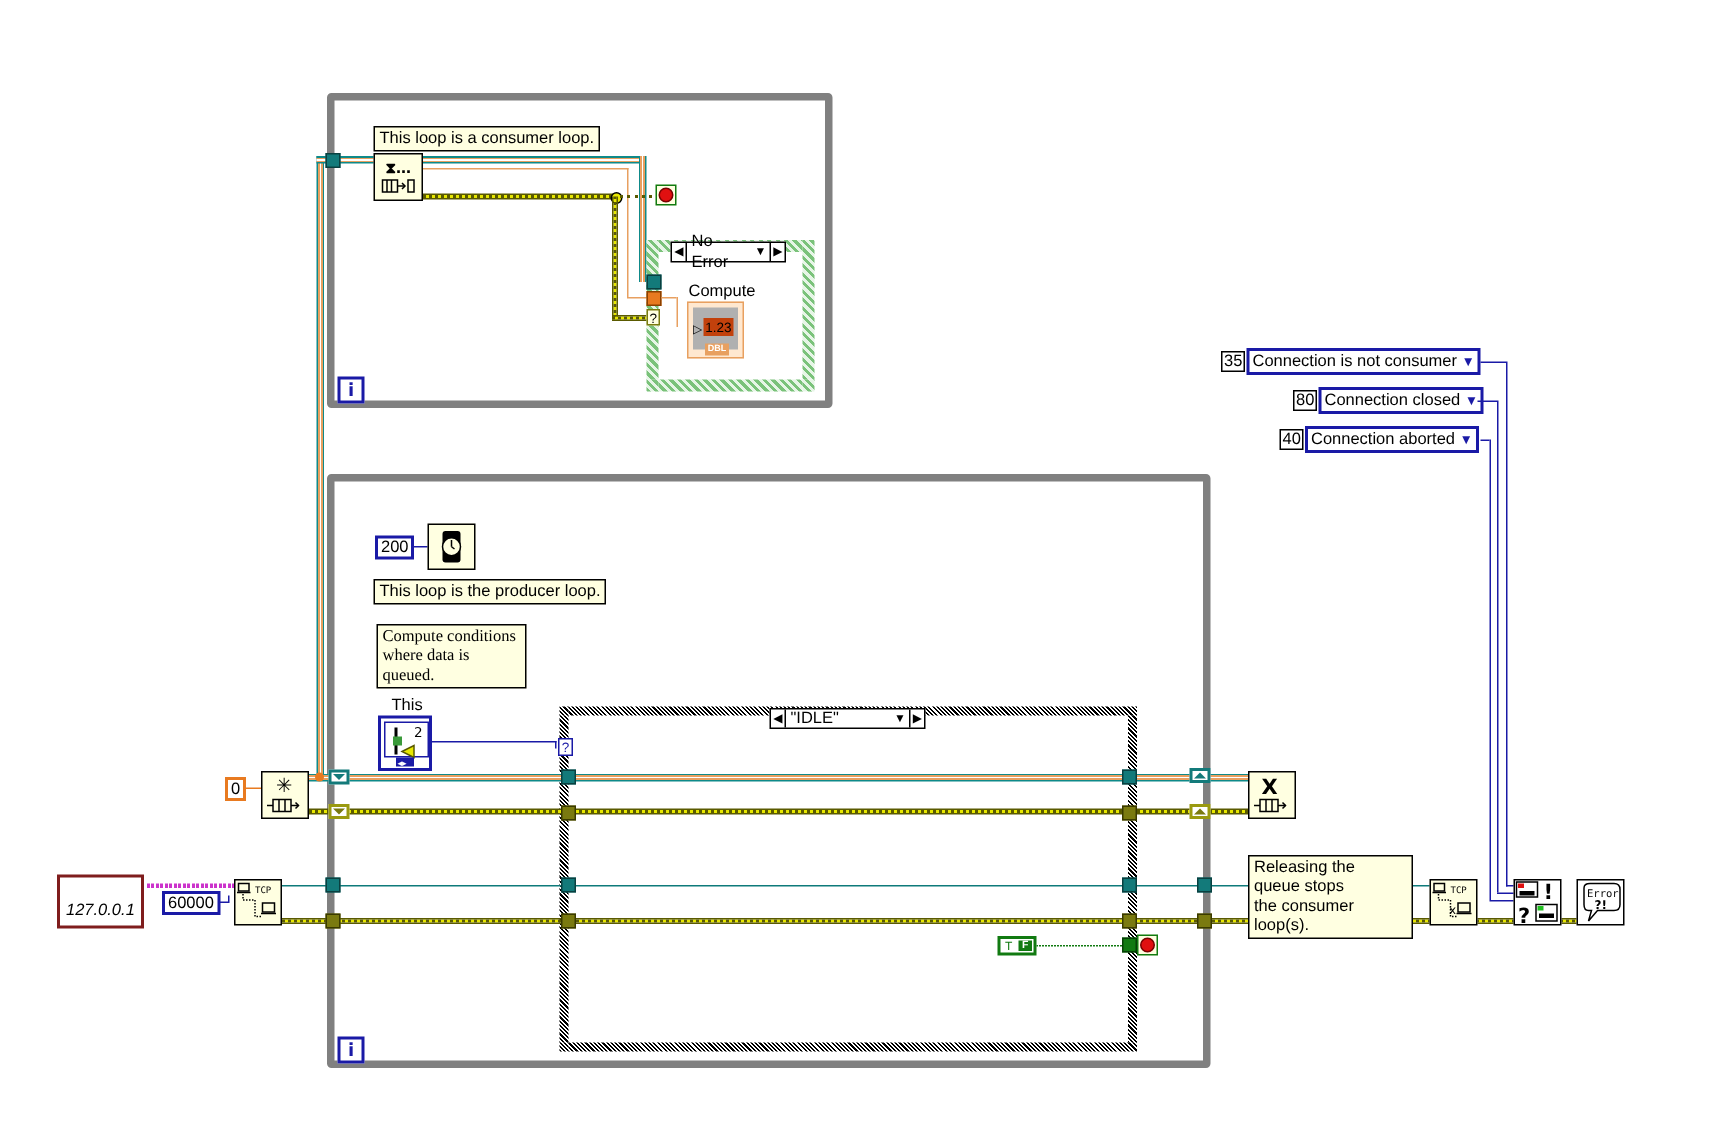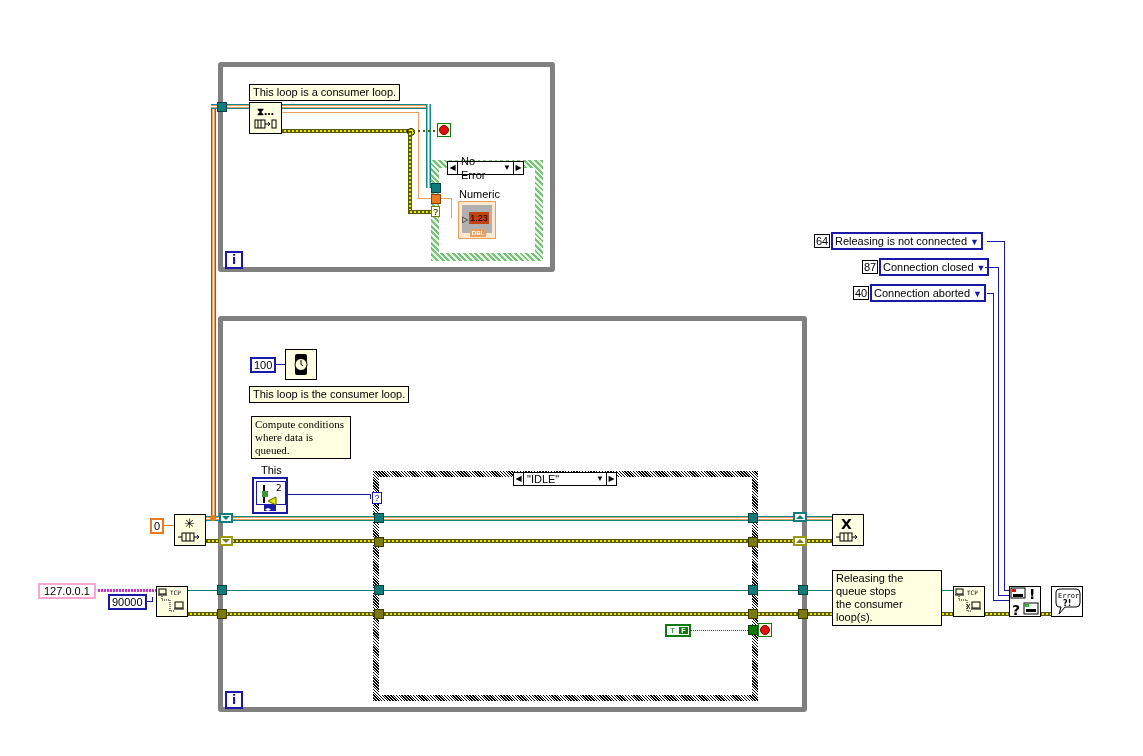--- a/index.html
+++ b/index.html
@@ -74,45 +74,45 @@
 <div class="case-struct-green" style="left:431px;top:160px;width:112px;height:101px;"></div>
 <div class="selector" style="left:447px;top:161px;width:77px;">
   <span class="arr">◀</span>
   <span class="lbl">No Error</span>
   <span style="font-size:8px;margin-right:2px;">▼</span>
   <span class="arr r">▶</span>
 </div>
 <div class="tunnel t-teal" style="left:431px;top:183px;"></div>
 <div class="tunnel t-orange" style="left:431px;top:194px;"></div>
 <div class="abs" style="left:431px;top:206px;width:9px;height:11px;border:1px solid #7a7a10;background:#ffffe1;font-size:9px;line-height:10px;text-align:center;box-sizing:border-box;">?</div>
-<div class="abs" style="left:459px;top:188px;font-size:11px;">Numeric</div>
+<div class="abs" style="left:459px;top:188px;font-size:11px;">Compute</div>
 <div class="wire" style="left:441px;top:198px;width:10px;height:1px;background:#e8a060;"></div>
 <div class="wire" style="left:451px;top:198px;width:1px;height:20px;background:#e8a060;"></div>
 <div class="abs" style="left:458px;top:201px;width:38px;height:38px;border:1px solid #e8a060;background:#ffe8d0;box-sizing:border-box;">
   <div style="position:absolute;left:3px;top:3px;width:30px;height:28px;background:#b0b0b0;"></div>
   <div style="position:absolute;left:10px;top:10px;width:20px;height:12px;background:#c2410c;font-size:9px;line-height:12px;text-align:center;">1.23</div>
   <div style="position:absolute;left:3px;top:13px;font-size:8px;">▷</div>
   <div style="position:absolute;left:11px;top:27px;width:16px;height:8px;background:#e8a060;color:#fff;font-size:6px;line-height:8px;text-align:center;font-weight:bold;">DBL</div>
 </div>
 
 <div class="loop" style="left:218px;top:316px;width:589px;height:396px;"></div>
 <div class="iter" style="left:225px;top:691px;">i</div>
 
-<div class="const" style="left:250px;top:357px;border:2px solid #1a1aa6;height:16px;line-height:12px;">100</div>
+<div class="const" style="left:250px;top:357px;border:2px solid #1a1aa6;height:16px;line-height:12px;">200</div>
 <div class="wire blue-wire" style="left:276px;top:364px;width:10px;height:1px;"></div>
 <div class="node" style="left:285px;top:349px;width:32px;height:31px;">
   <svg width="30" height="29">
     <rect x="9" y="4" width="12" height="21" rx="2" fill="#000"></rect>
     <circle cx="15" cy="14.5" r="6" fill="#ffffe1" stroke="#000"></circle>
     <line x1="15" y1="14.5" x2="15" y2="10" stroke="#000"></line>
     <line x1="15" y1="14.5" x2="17" y2="16" stroke="#000"></line>
   </svg>
 </div>
 
-<div class="note" style="left:249px;top:386px;">This loop is the consumer loop.</div>
+<div class="note" style="left:249px;top:386px;">This loop is the producer loop.</div>
 <div class="note" style="left:251px;top:416px;width:92px;font-family:Liberation Serif, serif;">Compute conditions
 where data is
 queued.</div>
 
 <div class="abs" style="left:261px;top:464px;">This</div>
 <div class="abs" style="left:252px;top:477px;width:36px;height:37px;border:2px solid #1a1aa6;background:#fff;box-sizing:border-box;">
   <div style="position:absolute;left:2px;top:2px;width:28px;height:22px;border:1px solid #1a1aa6;"></div>
   <svg width="32" height="33" style="position:absolute;left:0;top:0;">
     <line x1="10" y1="6" x2="10" y2="24" stroke="#000" stroke-width="2"></line>
     <rect x="8" y="12" width="6" height="6" fill="#3a9a3a"></rect>
@@ -174,23 +174,23 @@
     <text x="8" y="14" font-size="14" font-weight="bold" font-family="DejaVu Sans, sans-serif">X</text>
     <line x1="3" y1="22" x2="7" y2="22" stroke="#000"></line>
     <rect x="7" y="18" width="12" height="8" fill="none" stroke="#000"></rect>
     <line x1="11" y1="18" x2="11" y2="26" stroke="#000"></line>
     <line x1="15" y1="18" x2="15" y2="26" stroke="#000"></line>
     <line x1="19" y1="22" x2="24" y2="22" stroke="#000"></line>
     <polyline points="22,20 24,22 22,24" fill="none" stroke="#000"></polyline>
   </svg>
 </div>
 
-<div class="const" style="left:38px;top:583px;border:2px solid #f9a8d4;height:16px;line-height:12px;padding:0 4px;">127.0.0.1</div>
+<div class="const" style="left:38px;top:583px;border:2px solid #7f1d1d;height:16px;line-height:12px;padding:16px 4px;font-style:italic;">127.0.0.1</div>
 <div class="wire" style="left:98px;top:589px;width:58px;height:3px;background:repeating-linear-gradient(to right,#cc33cc 0 2px,#fff 2px 3px);"></div>
-<div class="const" style="left:108px;top:594px;border:2px solid #1a1aa6;height:16px;line-height:12px;">90000</div>
+<div class="const" style="left:108px;top:594px;border:2px solid #1a1aa6;height:16px;line-height:12px;">60000</div>
 <div class="wire blue-wire" style="left:146px;top:601px;width:6px;height:1px;"></div>
 <div class="wire blue-wire" style="left:152px;top:597px;width:1px;height:5px;"></div>
 <div class="node" style="left:156px;top:586px;width:32px;height:31px;">
   <svg width="30" height="29">
     <rect x="2" y="2" width="7" height="5" fill="none" stroke="#000"></rect>
     <line x1="1" y1="8" x2="10" y2="8" stroke="#000"></line>
     <text x="13" y="8" font-size="6" font-family="DejaVu Sans Mono, monospace">TCP</text>
     <path d="M5 9 V13 H13 V24 H17" fill="none" stroke="#000" stroke-dasharray="1,1"></path>
     <rect x="18" y="15" width="8" height="6" fill="none" stroke="#000"></rect>
     <line x1="17" y1="22" x2="27" y2="22" stroke="#000"></line>
@@ -226,25 +226,25 @@
     <rect x="2" y="2" width="7" height="5" fill="none" stroke="#000"></rect>
     <line x1="1" y1="8" x2="10" y2="8" stroke="#000"></line>
     <text x="13" y="8" font-size="6" font-family="DejaVu Sans Mono, monospace">TCP</text>
     <path d="M5 9 V13 H13 V24 H17" fill="none" stroke="#000" stroke-dasharray="1,1"></path>
     <text x="12" y="22" font-size="8" font-family="DejaVu Sans, sans-serif">x</text>
     <rect x="18" y="15" width="8" height="6" fill="none" stroke="#000"></rect>
     <line x1="17" y1="22" x2="27" y2="22" stroke="#000"></line>
   </svg>
 </div>
 
-<div class="num-label" style="left:814px;top:234px;">64</div>
+<div class="num-label" style="left:814px;top:234px;">35</div>
 <div class="enum-ring" style="left:831px;top:232px;">
-  <span>Releasing is not connected</span><span class="dd">▼</span>
-</div>
-<div class="num-label" style="left:862px;top:260px;">87</div>
+  <span>Connection is not consumer</span><span class="dd">▼</span>
+</div>
+<div class="num-label" style="left:862px;top:260px;">80</div>
 <div class="enum-ring" style="left:879px;top:258px;">
   <span>Connection closed</span><span class="dd">▼</span>
 </div>
 <div class="num-label" style="left:853px;top:286px;">40</div>
 <div class="enum-ring" style="left:870px;top:284px;">
   <span>Connection aborted</span><span class="dd">▼</span>
 </div>
 
 <div class="wire blue-wire" style="left:987px;top:241px;width:17px;height:1px;"></div>
 <div class="wire blue-wire" style="left:1004px;top:241px;width:1px;height:350px;"></div>

